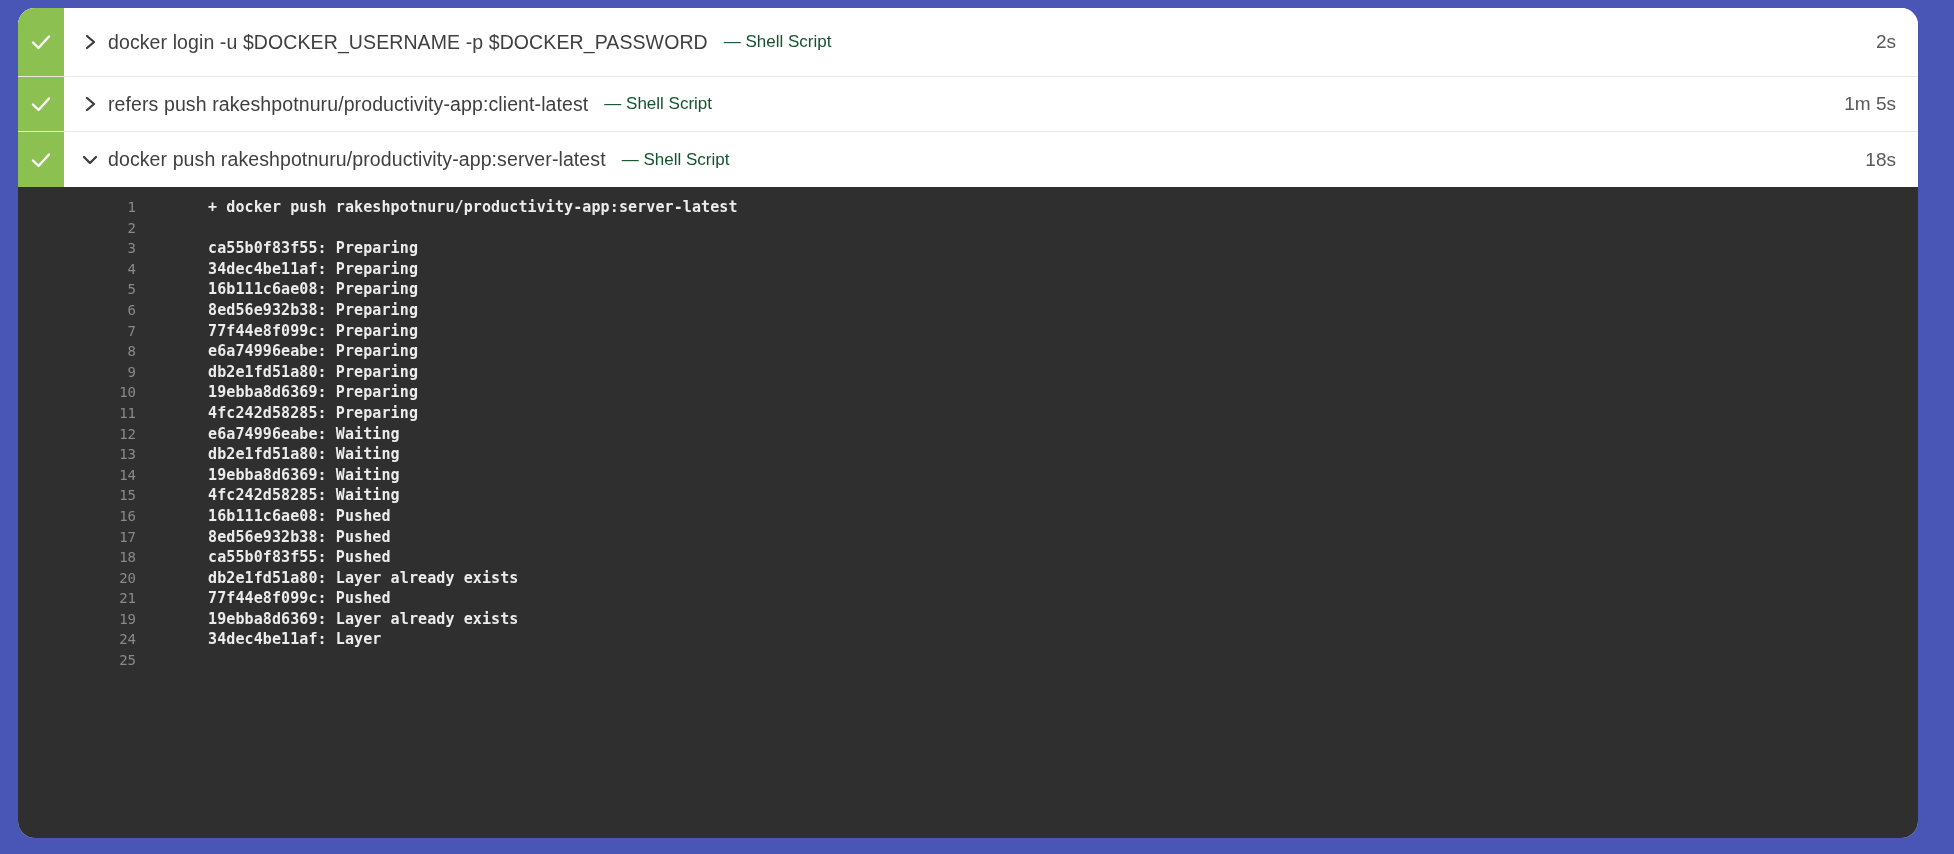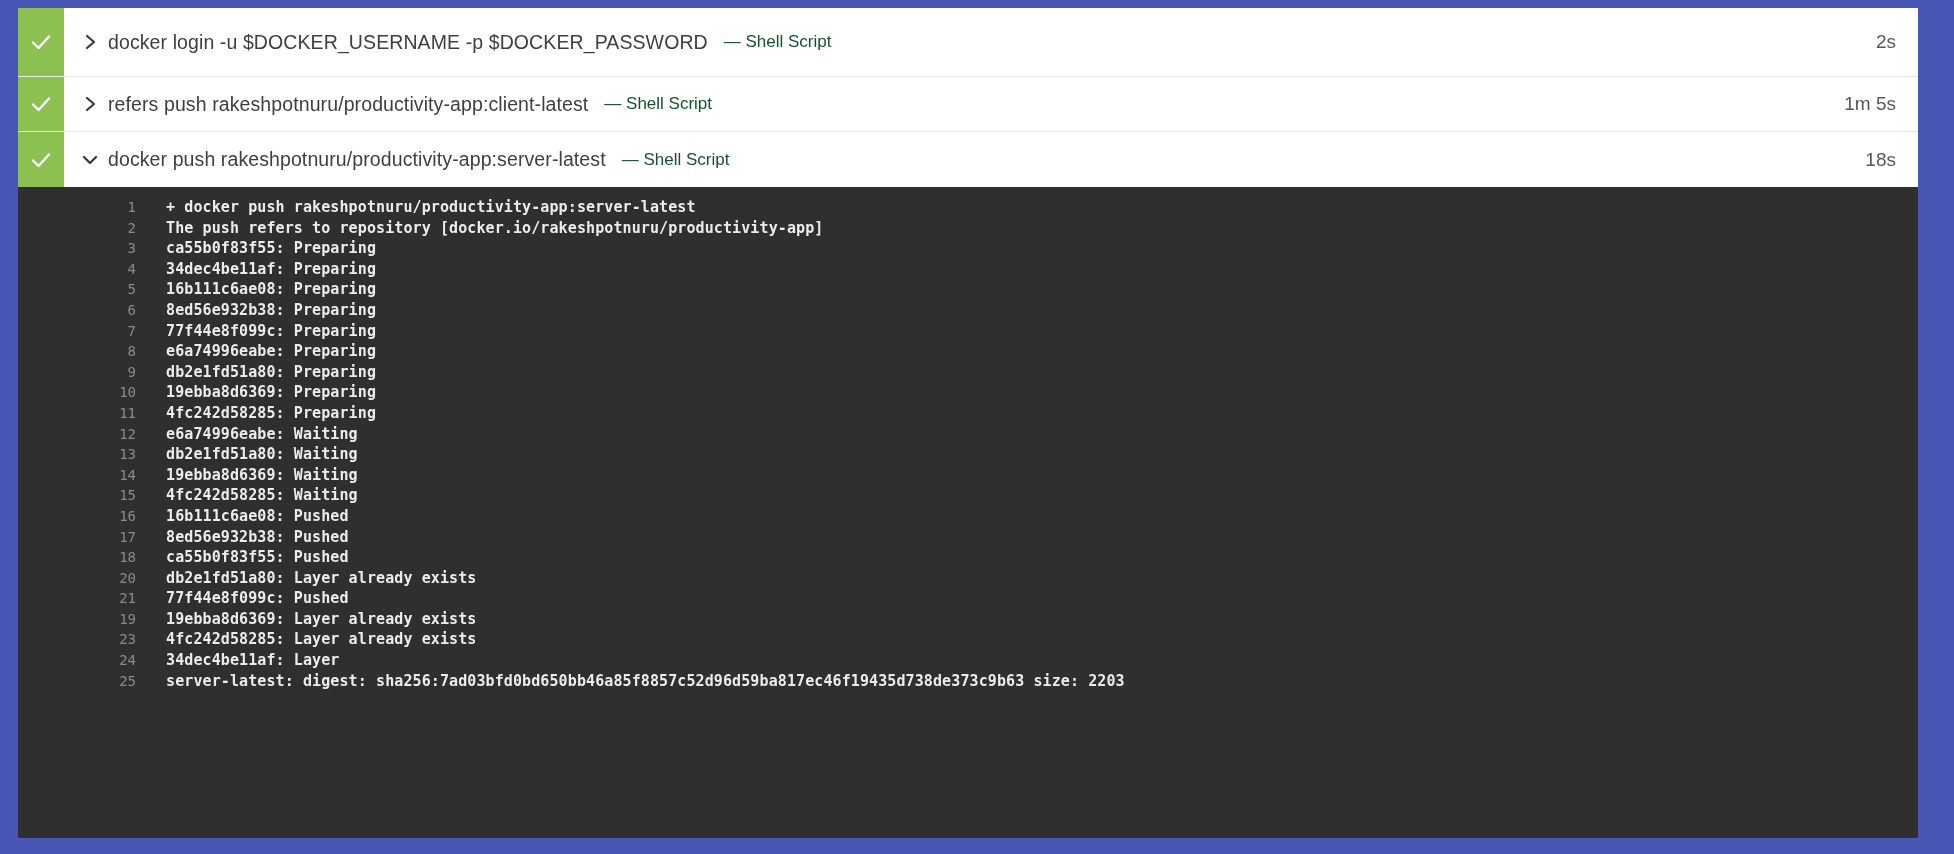--- a/index.html
+++ b/index.html
@@ -23,21 +23,21 @@
     height: 854px;
     background: #4a56b5;
   }
 
   #card {
     position: absolute;
     left: 18px;
     top: 8px;
     width: 1900px;
     height: 830px;
-    border-radius: 0;
+    border-radius: 17px;
     overflow: hidden;
     background: #ffffff;
     display: flex;
     flex-direction: column;
   }
 
   
   #steps-area {
     position: relative;
     flex: 0 0 auto;
@@ -134,21 +134,21 @@
     flex: 0 0 auto;
     width: 118px;
     text-align: right;
     color: #8a8a8a;
     font-size: 14px;
     user-select: none;
   }
 
   .lt {
     flex: 0 0 auto;
-    margin-left: 30px;
+    margin-left: 72px;
     color: #ececec;
     font-size: 15px;
     font-weight: bold;
     letter-spacing: .1px;
   }
 </style>
 </head>
 <body>
 
 <div id="app">
@@ -211,21 +211,20 @@
         </div>
     </div>
 
     <div id="console">
         <div class="log-line">
     <span class="ln">1</span>
     <span class="lt">+ docker push rakeshpotnuru/productivity-app:server-latest</span>
   </div>
         <div class="log-line">
     <span class="ln">2</span>
-    <span class="lt">The push refers to repository [docker.io/rakeshpotnuru/productivity-app]</span>
   </div>
         <div class="log-line">
     <span class="ln">3</span>
     <span class="lt">ca55b0f83f55: Preparing</span>
   </div>
         <div class="log-line">
     <span class="ln">4</span>
     <span class="lt">34dec4be11af: Preparing</span>
   </div>
         <div class="log-line">
@@ -290,27 +289,22 @@
   </div>
         <div class="log-line">
     <span class="ln">21</span>
     <span class="lt">77f44e8f099c: Pushed</span>
   </div>
         <div class="log-line">
     <span class="ln">19</span>
     <span class="lt">19ebba8d6369: Layer already exists</span>
   </div>
         <div class="log-line">
-    <span class="ln">23</span>
-    <span class="lt">4fc242d58285: Layer already exists</span>
-  </div>
-        <div class="log-line">
     <span class="ln">24</span>
     <span class="lt">34dec4be11af: Layer</span>
   </div>
         <div class="log-line">
     <span class="ln">25</span>
-    <span class="lt">server-latest: digest: sha256:7ad03bfd0bd650bb46a85f8857c52d96d59ba817ec46f19435d738de373c9b63 size: 2203</span>
   </div>
       </div>
 
   </div>
 </div>
 
 </body></html>

